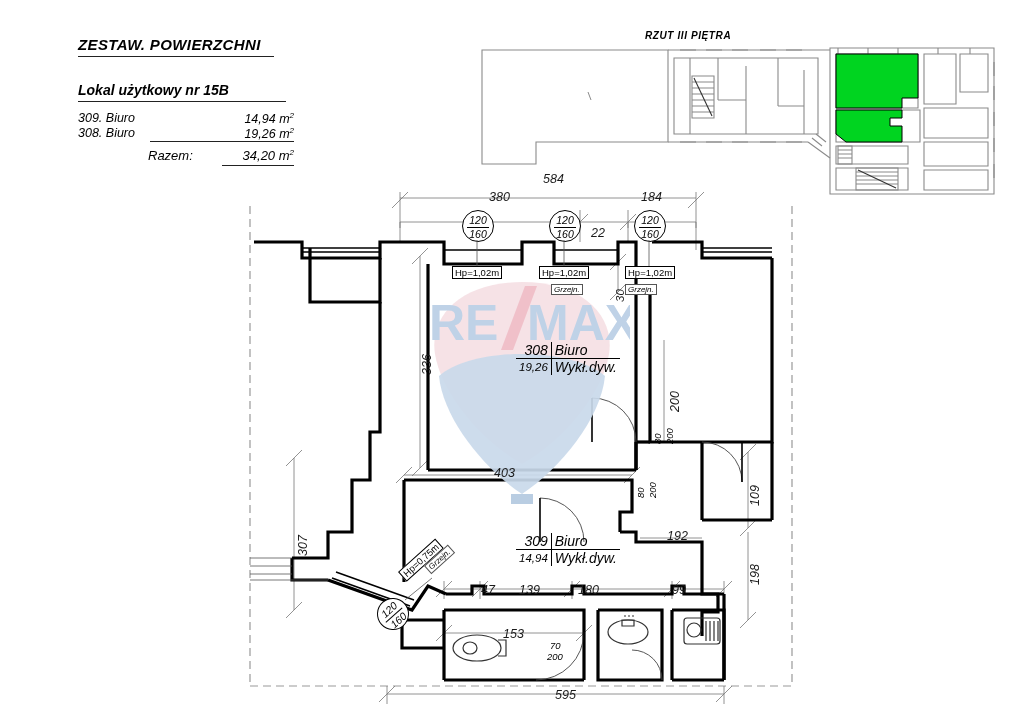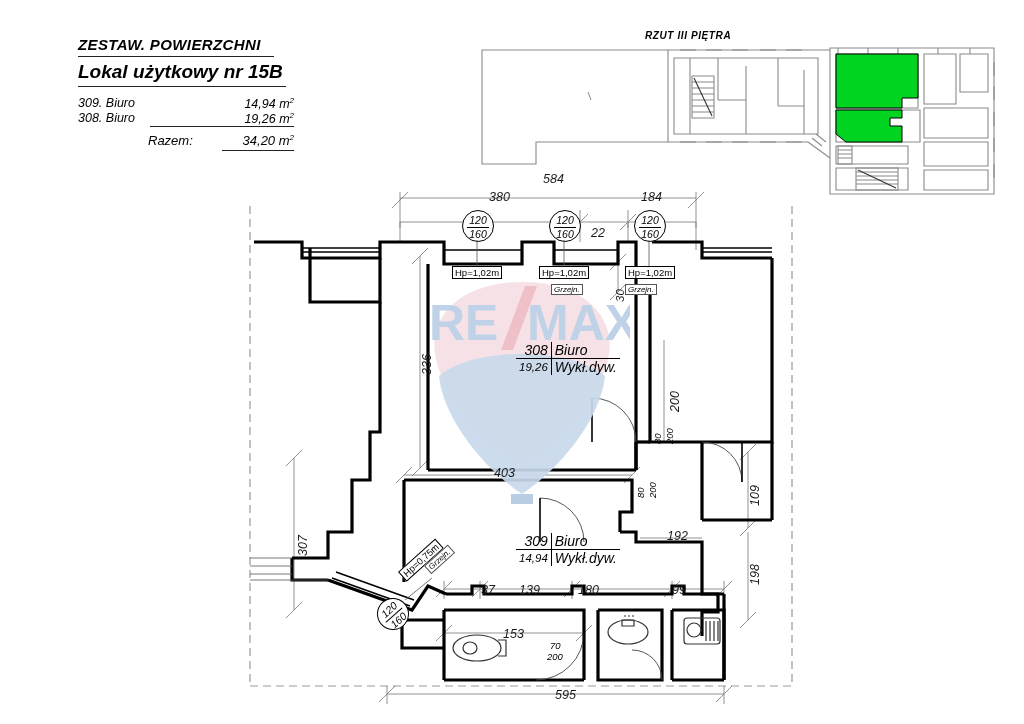--- a/index.html
+++ b/index.html
@@ -5,21 +5,21 @@
   html,body{margin:0;padding:0;background:#fff;}
   body{width:1024px;height:724px;position:relative;overflow:hidden;
        font-family:"Liberation Sans",sans-serif;color:#000;}
   #stage{position:absolute;left:0;top:0;width:1004px;height:724px;}
 
   
   .legend{position:absolute;left:78px;top:36px;width:260px;}
   .legend-title{font-style:italic;font-weight:bold;font-size:15px;letter-spacing:.4px;
                 white-space:nowrap;}
   .legend-rule{border-bottom:1.2px solid #222;margin-top:3px;width:196px;}
-  .legend-sub{font-style:italic;font-weight:bold;font-size:19px;margin-top:4px;
+  .legend-sub{font-style:italic;font-weight:bold;font-size:14px;margin-top:25px;
               white-space:nowrap;}
   .legend-sub-rule{border-bottom:1.2px solid #222;margin-top:3px;width:208px;}
   .arow{position:relative;height:15px;font-style:italic;font-size:12.5px;}
   .arow .nm{position:absolute;left:0;}
   .arow .vl{position:absolute;left:140px;width:76px;text-align:right;}
   .sup{font-size:8px;vertical-align:super;}
   .sumline{position:absolute;left:72px;top:0;width:144px;border-bottom:1.1px solid #222;}
   .totrow{position:relative;height:17px;font-style:italic;font-size:13px;margin-top:3px;}
   .totrow .nm{position:absolute;left:70px;}
   .totrow .vl{position:absolute;left:140px;width:76px;text-align:right;}
@@ -324,21 +324,21 @@
     <path d="M86 92 L110 28 L122 28 L98 92 Z" fill="#f0c0c9"></path>
     <text x="112" y="82" font-family="Liberation Sans, sans-serif" font-size="50" font-weight="bold" fill="#bfd2e7">MAX</text>
   </svg>
 
   <div class="dim" style="left:543px;top:172px;">584</div>
   <div class="dim" style="left:489px;top:190px;">380</div>
   <div class="dim" style="left:591px;top:190px;margin-top:36px;">22</div>
   <div class="dim" style="left:641px;top:190px;">184</div>
   <div class="dim" style="left:555px;top:688px;">595</div>
 
-  <div class="dim" style="left:481px;top:583px;">37</div>
+  <div class="dim" style="left:481px;top:583px;">47</div>
   <div class="dim" style="left:519px;top:583px;">139</div>
   <div class="dim" style="left:578px;top:583px;">180</div>
   <div class="dim" style="left:672px;top:583px;">99</div>
   <div class="dim" style="left:503px;top:627px;">153</div>
   <div class="dim" style="left:494px;top:466px;">403</div>
   <div class="dim" style="left:667px;top:529px;">192</div>
 
   <div class="dim vdim" style="left:420px;top:375px;transform:rotate(-90deg);">336</div>
   <div class="dim vdim" style="left:296px;top:556px;transform:rotate(-90deg);">307</div>
   <div class="dim vdim" style="left:668px;top:412px;transform:rotate(-90deg);">200</div>

